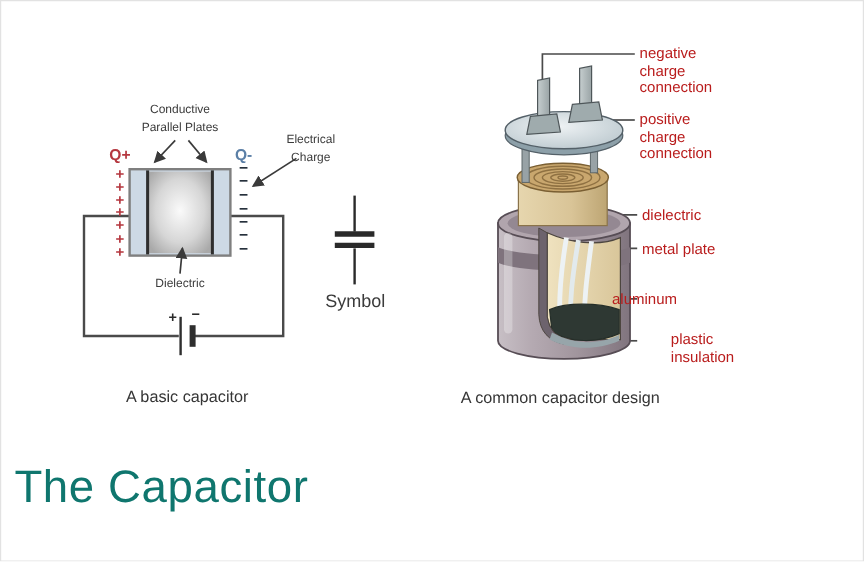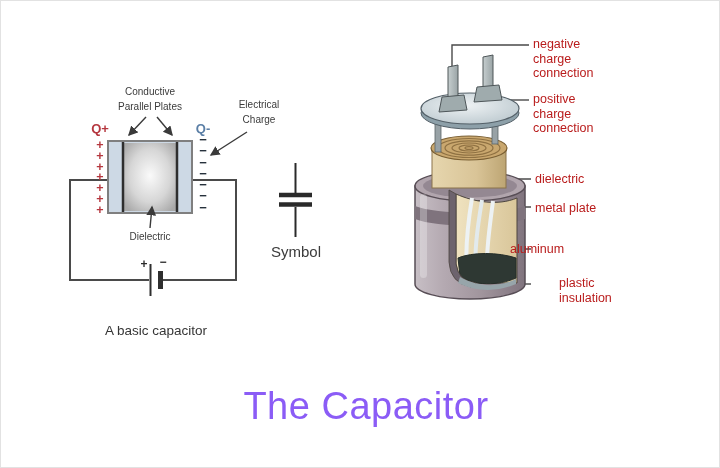--- a/index.html
+++ b/index.html
@@ -12,22 +12,22 @@
   .lbl{position:absolute;white-space:pre-line;line-height:15px;font-size:10px;color:#3b3b3b;}
   .ctr{text-align:center;}
   .qplus{color:#b5373f;font-size:13px;font-weight:bold;}
   .qminus{color:#5b7fa6;font-size:13px;font-weight:bold;}
   .plus-col{color:#b5373f;font-weight:bold;font-size:12.5px;line-height:10.8px;letter-spacing:0;}
   .minus-col{color:#26313c;font-weight:bold;font-size:13px;line-height:11.3px;}
   .batt-sign{font-size:12px;font-weight:bold;color:#2a2a2a;}
   .caption{font-size:13.5px;color:#353535;}
   .rlabel{font-size:12.5px;line-height:14.5px;color:#b91c1c;}
   .title{
-    position:absolute;left:0;right:0;top:385px;text-align:center;
-    font-size:38px;color:#8b5cf6;letter-spacing:0.5px;margin-left:12px;
+    position:absolute;left:0;right:0;top:385px;text-align:left;
+    font-size:38px;color:#0f766e;letter-spacing:0.5px;margin-left:12px;
   }
   sub.vsub{font-size:9.5px;vertical-align:-3px;}
 </style>
 </head>
 <body>
 
 <div class="stage">
 
   <svg width="720" height="468" viewBox="0 0 720 468">
     <defs>
@@ -146,21 +146,21 @@
       <path d="M458,258 C472,252 498,252 516,258 L516,278 C498,286 474,286 460,276 Z" fill="#2e3833" stroke="#252e29" stroke-width="1"></path>
       <path d="M449,190 L456,194 L456,264 Q458,281 476,283 L471,287 Q450,283 449,262 Z" fill="#6d636d" stroke="#4c453f" stroke-width="0.8"></path>
       <path d="M460,277 C480,288 500,287 516,279 L516,284 C498,292 476,292 458,283 Z" fill="#97a5aa"></path>
       <rect x="420" y="194" width="7" height="84" rx="3.5" fill="#ffffff" opacity="0.28"></rect>
     </g>
   </svg>
 
   <div class="lbl ctr" style="left:88px;top:84px;width:124px;">Conductive
 Parallel Plates</div>
 
-  <div class="lbl ctr" style="left:220px;top:97px;width:78px;">Electrical
+  <div class="lbl ctr" style="left:220px;top:109px;width:78px;">Electrical
 Charge</div>
 
   <div class="lbl ctr qplus" style="left:88px;top:121px;width:24px;">Q+</div>
 
   <div class="lbl ctr qminus" style="left:191px;top:121px;width:24px;">Q-</div>
 
   <div class="lbl ctr plus-col" style="left:94px;top:140px;width:12px;">+
 +
 +
 +
@@ -197,15 +197,16 @@
 
   <div class="lbl rlabel" style="left:535px;top:172px;width:90px;">dielectric</div>
 
   <div class="lbl rlabel" style="left:535px;top:201px;width:90px;">metal plate</div>
 
   <div class="lbl rlabel" style="left:510px;top:242px;width:90px;">aluminum</div>
 
   <div class="lbl rlabel" style="left:535px;top:276px;width:90px;margin-left:24px;">plastic
 insulation</div>
 
+  <div class="lbl caption" style="left:384px;top:324px;width:200px;">A common capacitor design</div>
 
   <div class="title">The Capacitor</div>
 </div>
 
 </body></html>

